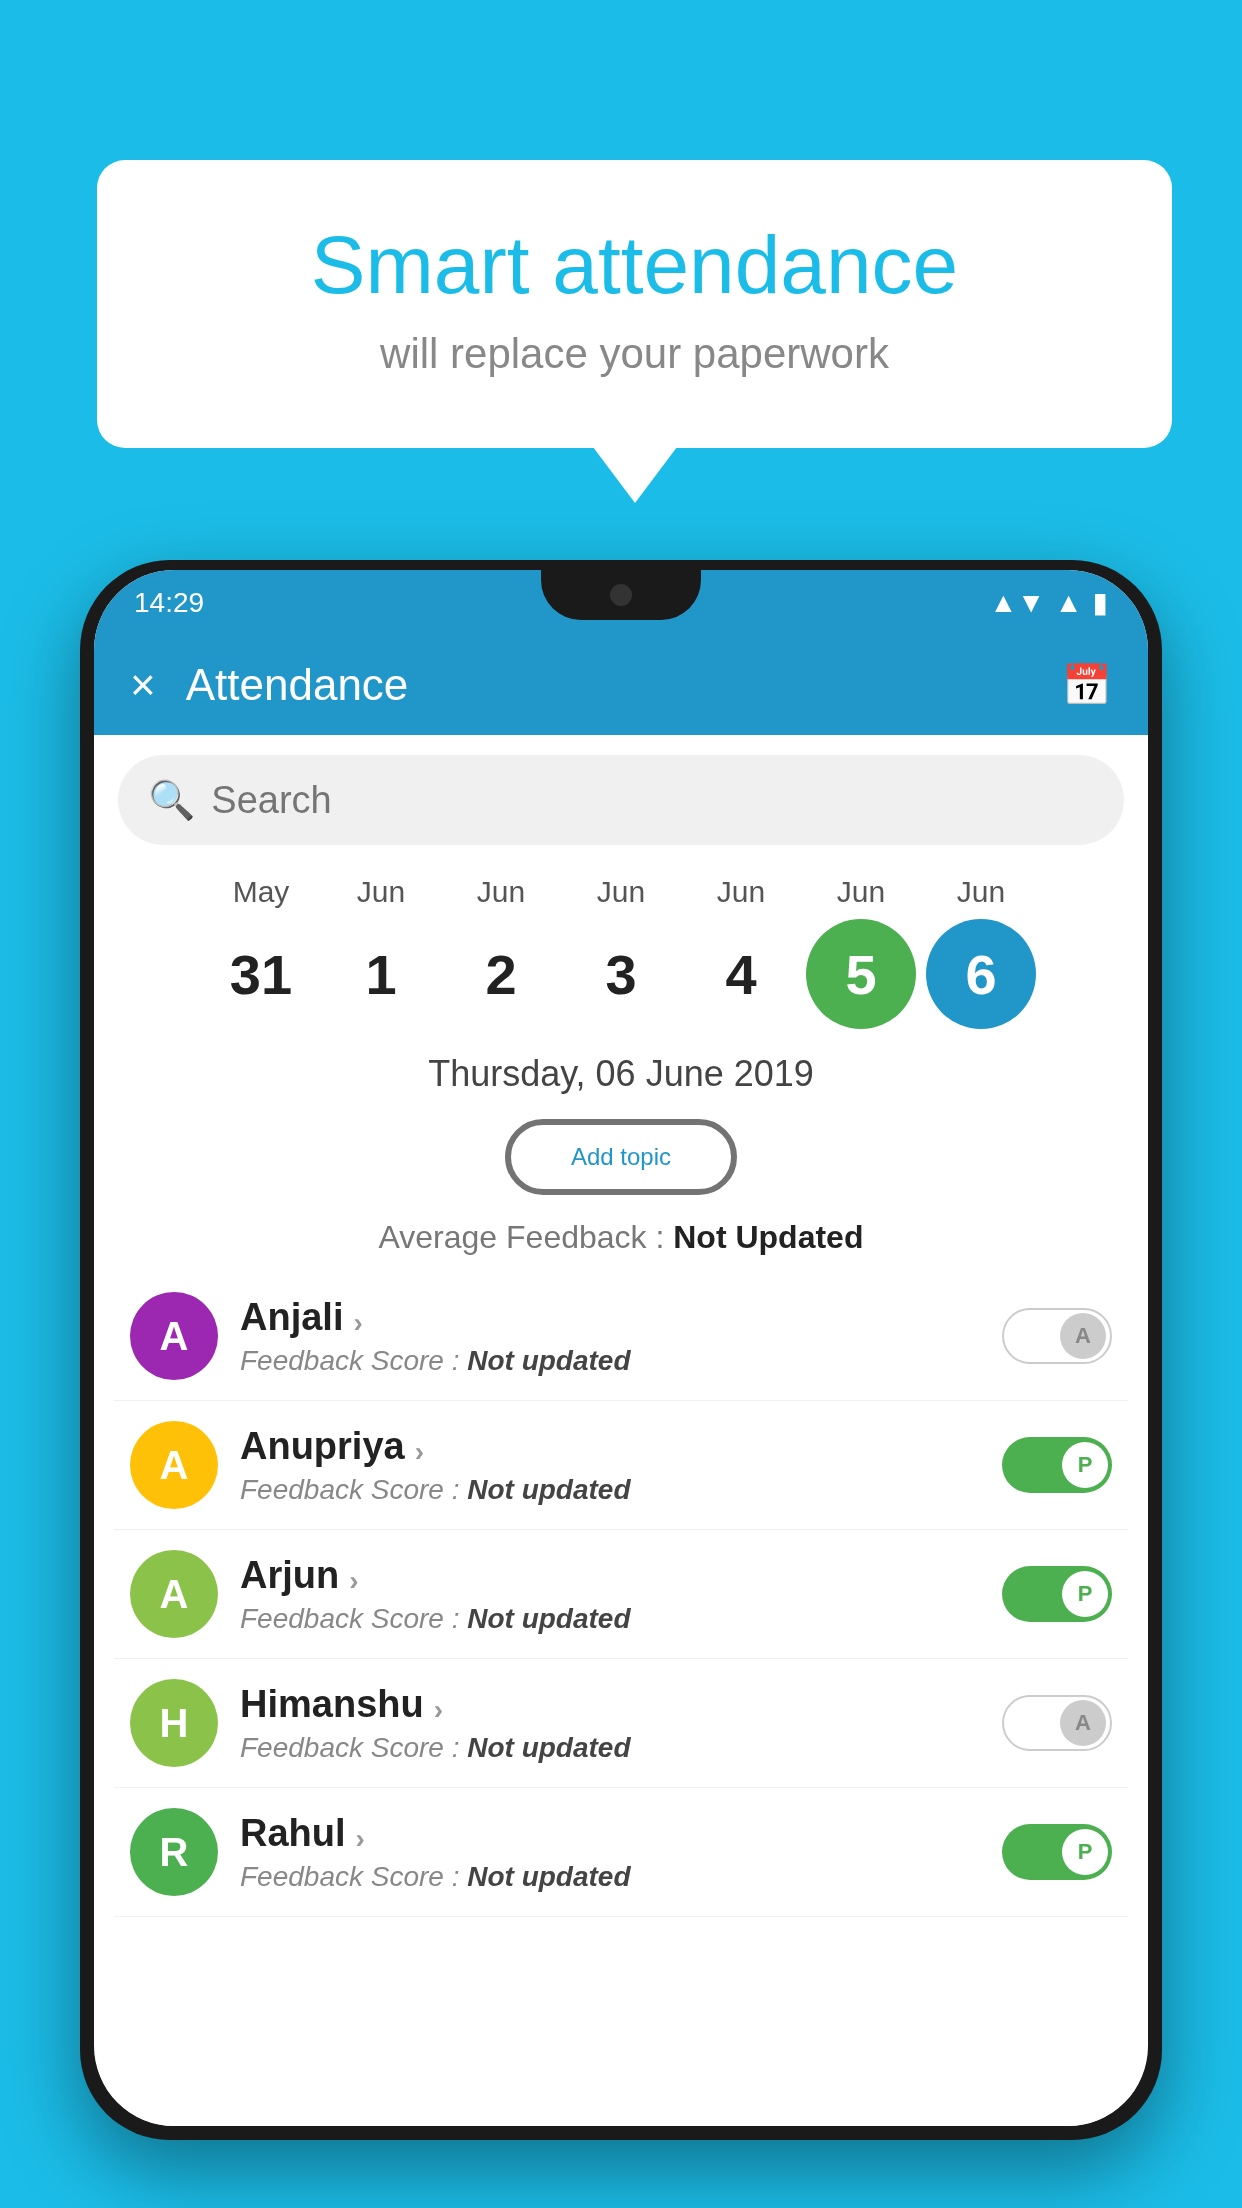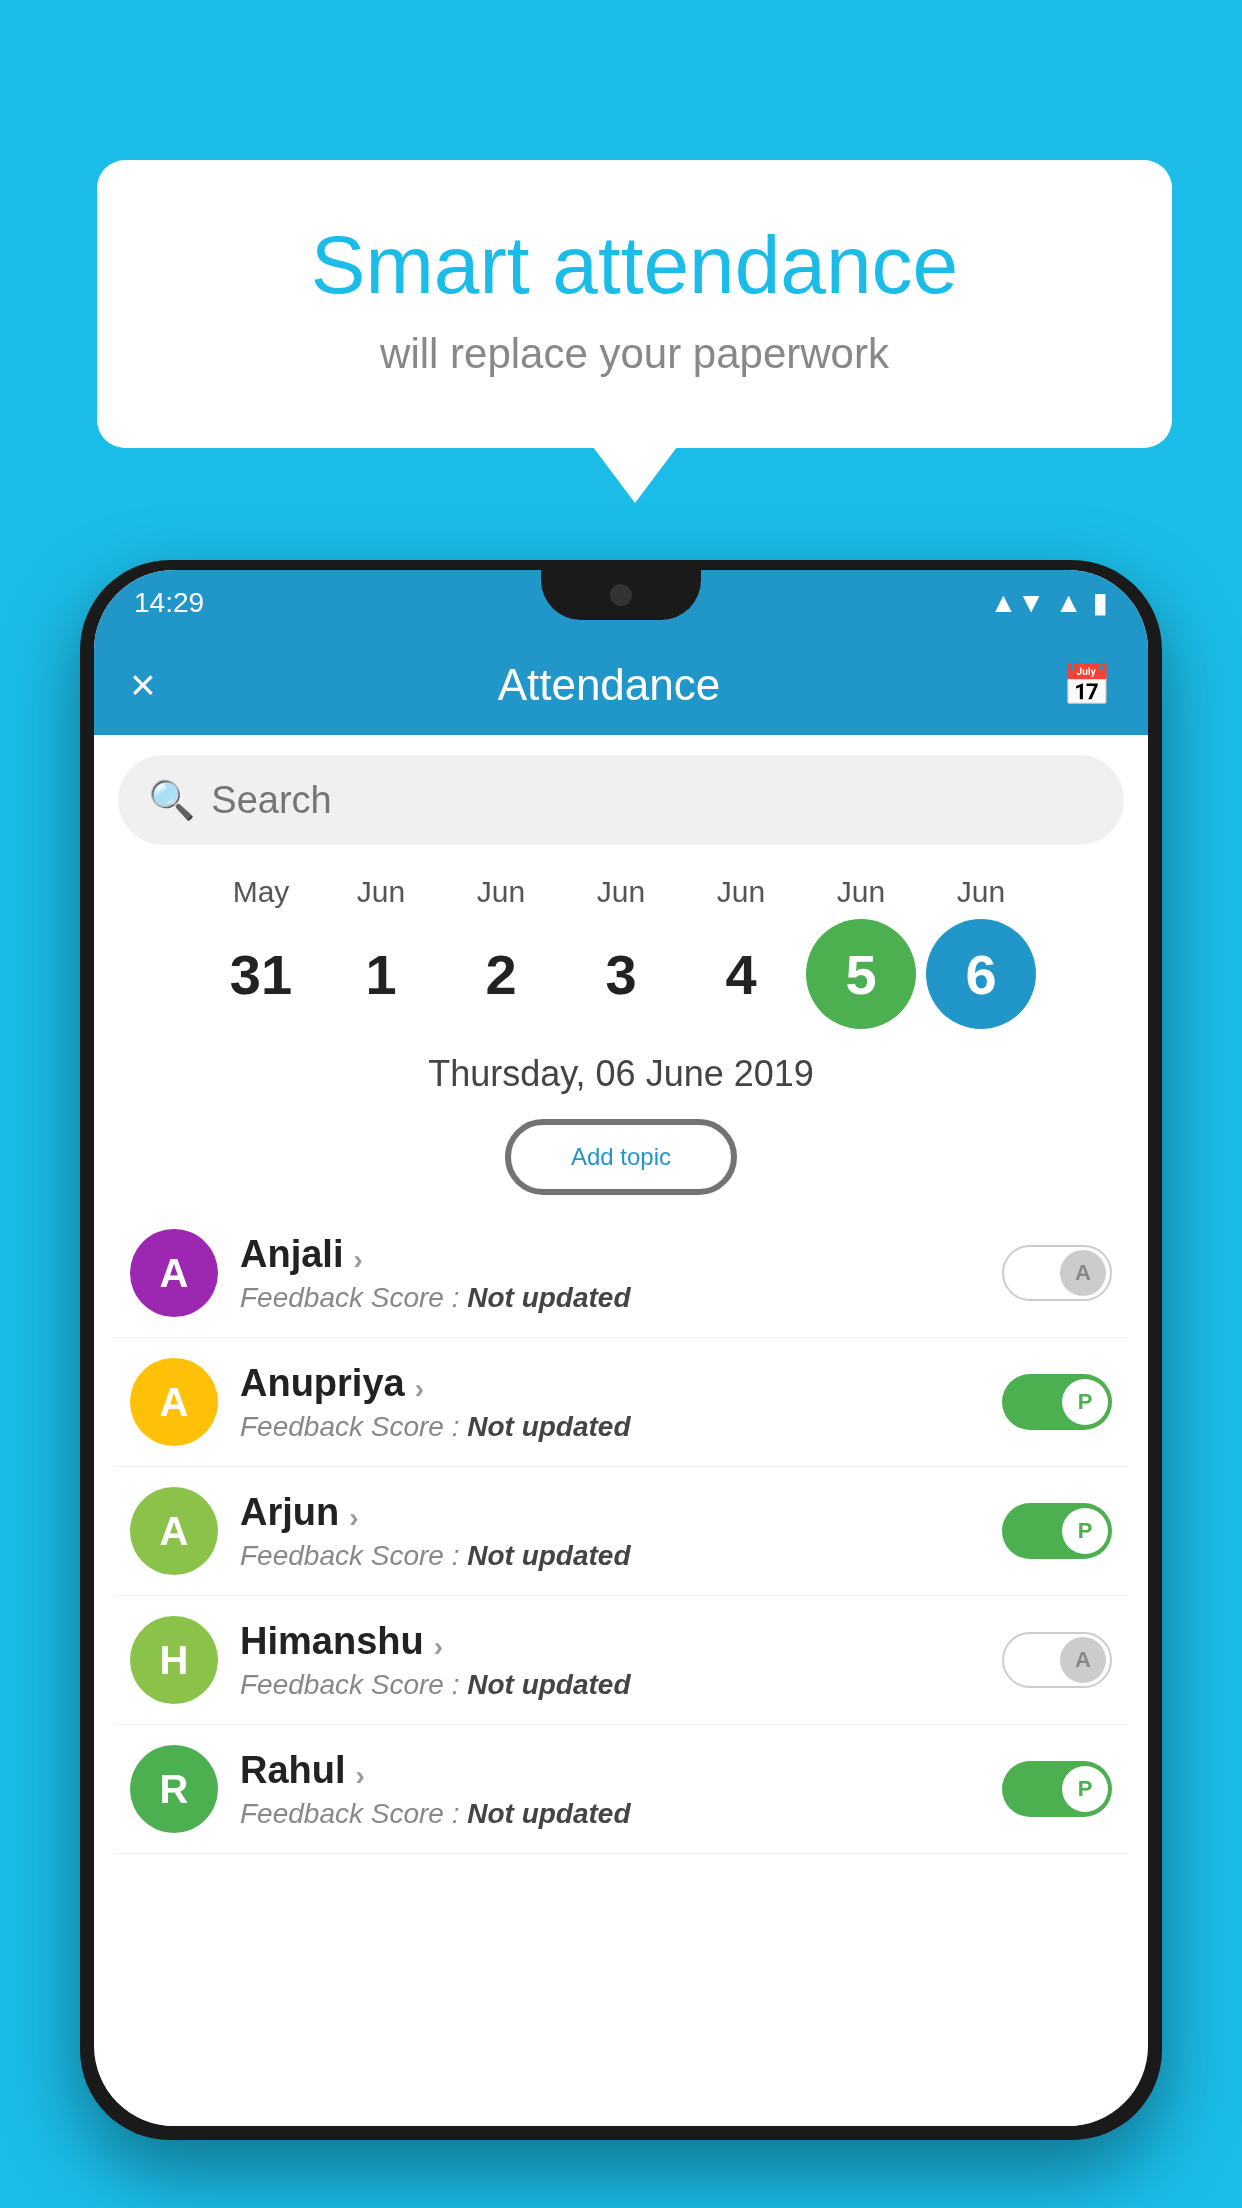--- a/index.html
+++ b/index.html
@@ -138,21 +138,21 @@
       align-items: center;
       padding: 0 36px;
       color: white;
       gap: 30px;
     }
 
     .app-bar-title {
       font-size: 44px;
       font-weight: 500;
       flex: 1;
-      text-align: center;
+      text-align: left;
     }
 
     .close-btn {
       font-size: 44px;
       font-weight: 300;
       cursor: pointer;
     }
 
     .calendar-icon {
       font-size: 40px;
@@ -451,20 +451,23 @@
           <div class="calendar-day">
             <div class="day-month">Jun</div>
             <div class="day-number selected">6</div>
           </div>
         </div>
 
       <div class="date-info">Thursday, 06 June 2019</div>
 
       <button class="add-topic-btn">Add topic</button>
 
+      <div class="avg-feedback">
+        <span>Average Feedback : </span><strong>Not Updated</strong>
+      </div>
 
       <div class="student-list" id="student-list">
       <div class="student-item">
             <div class="avatar" style="background-color: rgb(156, 39, 176);">A</div>
             <div class="student-info">
               <div class="student-name">Anjali <span class="chevron">›</span></div>
               <div class="feedback-score">Feedback Score : <strong>Not updated</strong></div>
             </div>
             <div class="toggle-container">
               <div class="toggle-off">

